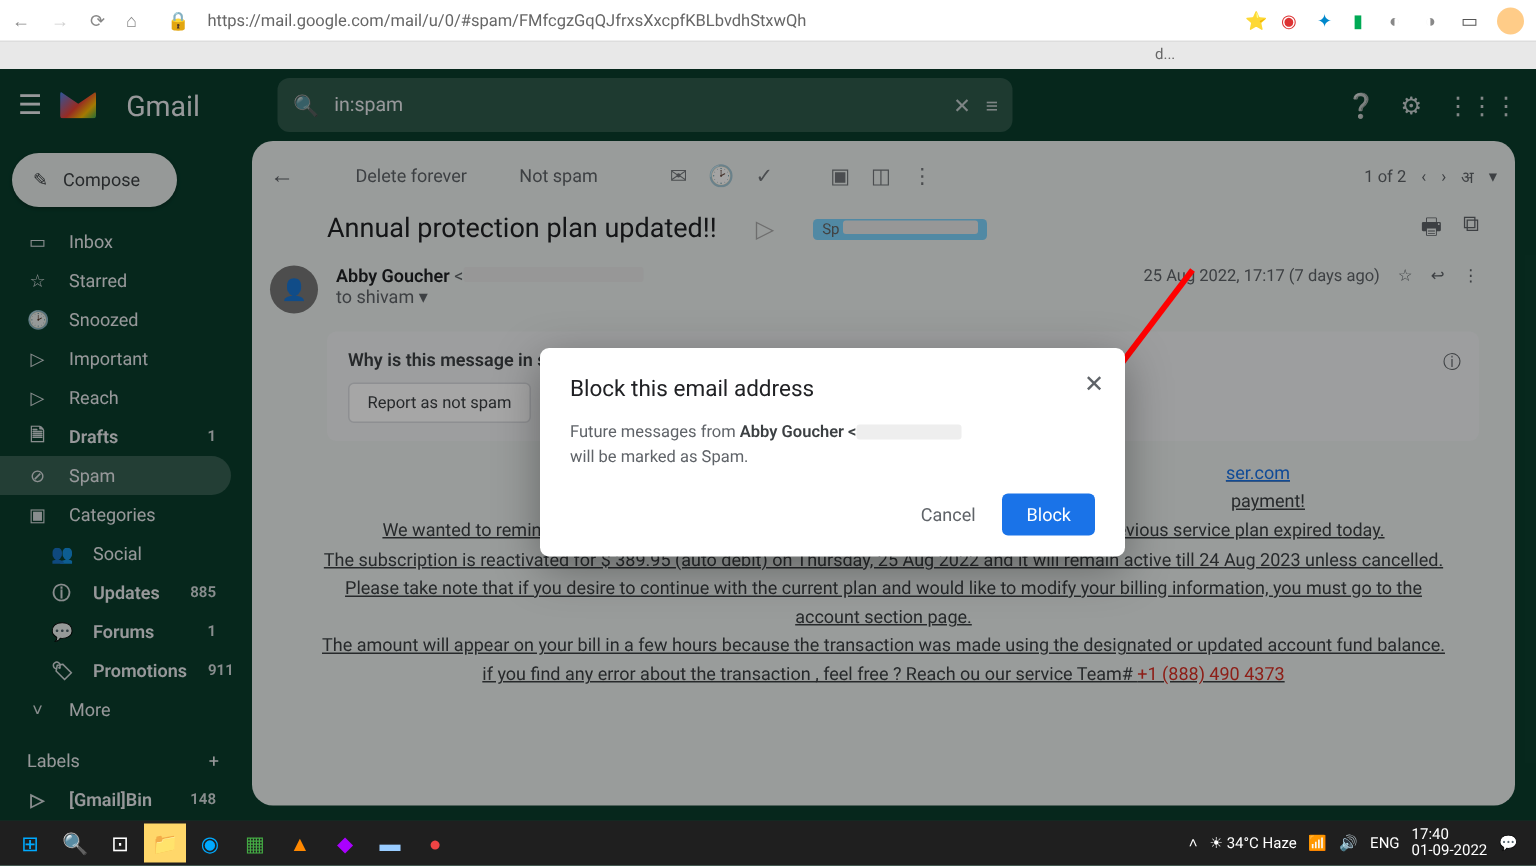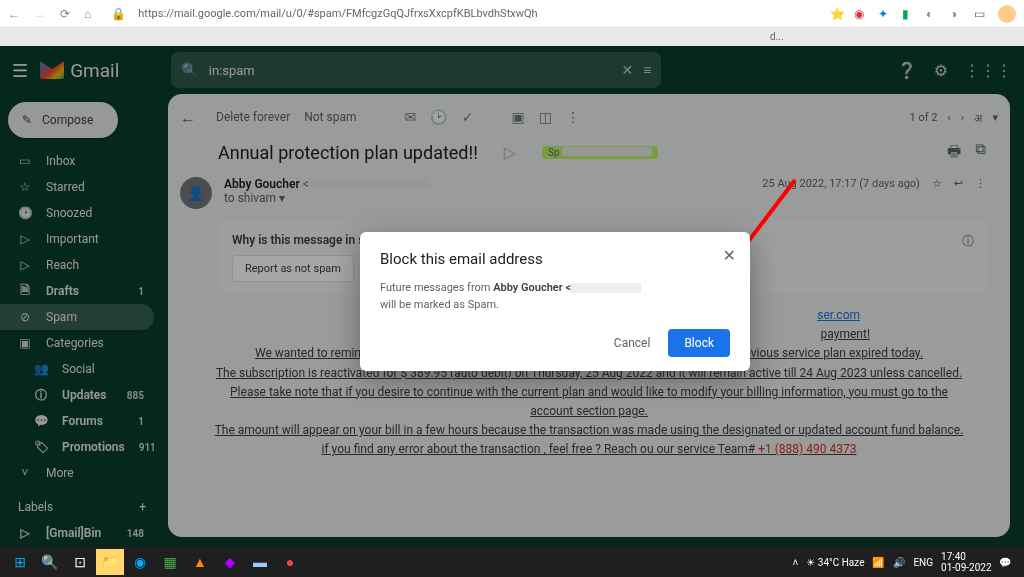--- a/index.html
+++ b/index.html
@@ -12,21 +12,21 @@
 .browser-bar .ext-icons { display:flex; gap:10px; align-items:center; }
 .ext-icons span { width:14px; height:14px; display:inline-block; }
 .tab-strip { height:18px; background:#e8e8e8; position:relative; }
 
 
 .dim { position:absolute; inset:46px 0 30px 0; background:rgba(0,0,0,.35); pointer-events:none; }
 
 
 .gmail-header { position:absolute; top:46px; left:0; right:0; height:48px; display:flex; align-items:center; padding:0 12px; gap:12px; }
 .hamburger { color:#e8eaed; font-size:18px; cursor:pointer; }
-.logo { display:flex; align-items:center; gap:6px; color:#e8eaed; font-size:19px; }
+.logo { display:flex; align-items:center; gap:20px; color:#e8eaed; font-size:19px; }
 .logo-m { width:24px; height:18px; background:linear-gradient(135deg,#4285f4 0%,#ea4335 50%,#fbbc04 75%,#34a853 100%); clip-path:polygon(0 0,50% 45%,100% 0,100% 100%,0 100%); border-radius:2px; }
 .search-bar { margin-left:40px; flex:0 0 490px; height:36px; background:rgba(255,255,255,.15); border-radius:8px; display:flex; align-items:center; padding:0 10px; color:#e8eaed; gap:10px; }
 .search-bar input { flex:1; background:none; border:none; color:#e8eaed; font-size:13px; outline:none; }
 .search-bar .ic { opacity:.8; font-size:14px; }
 .header-right { margin-left:auto; display:flex; gap:16px; color:#e8eaed; align-items:center; opacity:.85; }
 
 
 .sidebar { position:absolute; top:94px; left:0; width:160px; bottom:30px; color:#e8eaed; font-size:12px; }
 .compose-btn { margin:8px 0 10px 8px; width:110px; height:36px; background:rgba(255,255,255,.9); color:#3c4043; border-radius:18px; display:flex; align-items:center; gap:10px; padding:0 14px; font-size:12px; box-shadow:0 1px 3px rgba(0,0,0,.3); }
 .side-item { display:flex; align-items:center; height:26px; padding:0 10px 0 18px; gap:14px; border-radius:0 14px 14px 0; margin-right:6px; position:relative; }
@@ -35,26 +35,26 @@
 .side-item .cnt { font-size:10px; opacity:.9; }
 .side-item.bold { font-weight:600; }
 .side-item .ico { width:14px; text-align:center; opacity:.9; font-size:12px; }
 .side-sub { padding-left:34px; }
 .labels-hdr { margin:14px 0 6px 18px; font-size:12px; display:flex; align-items:center; justify-content:space-between; padding-right:14px; }
 
 
 .main { position:absolute; top:94px; left:168px; right:14px; bottom:40px; background:rgba(255,255,255,.92); border-radius:14px; padding:6px 0; overflow:hidden; }
 .toolbar { height:34px; display:flex; align-items:center; padding:0 12px; gap:14px; color:#5f6368; font-size:12px; }
 .toolbar .back { font-size:16px; margin-right:6px; }
-.toolbar .txtbtn { font-size:12px; }
+.toolbar .txtbtn { font-size:12px;margin-left:21px; }
 .toolbar .ic { font-size:14px; opacity:.85; }
 .toolbar .right { margin-left:auto; display:flex; gap:10px; align-items:center; font-size:11px; }
 .subject-row { padding:6px 24px 6px 50px; display:flex; align-items:center; gap:26px; }
 .subject { font-size:18px; color:#202124; }
-.chip { font-size:10px; background:#bef264; color:#666; padding:1px 6px; border-radius:3px; }
+.chip { font-size:10px; background:#7dd3fc; color:#666; padding:1px 6px; border-radius:3px; }
 .subj-right { margin-left:auto; display:flex; gap:14px; color:#5f6368; font-size:15px; }
 
 .sender-row { padding:6px 24px 4px 12px; display:flex; align-items:flex-start; gap:12px; }
 .avatar { width:32px; height:32px; border-radius:50%; background:#777; color:#fff; display:flex; align-items:center; justify-content:center; font-size:14px; }
 .sender-info { font-size:12px; color:#5f6368; }
 .sender-info .nm { color:#202124; font-weight:600; }
 .sender-row .meta { margin-left:auto; display:flex; gap:12px; align-items:center; color:#5f6368; font-size:11px; }
 
 .spam-banner { margin:8px 24px 8px 50px; background:#f1f3f4; border-radius:6px; padding:12px 14px; color:#3c4043; font-size:12px; position:relative; }
 .spam-banner .ttl { font-weight:600; margin-bottom:8px; }

